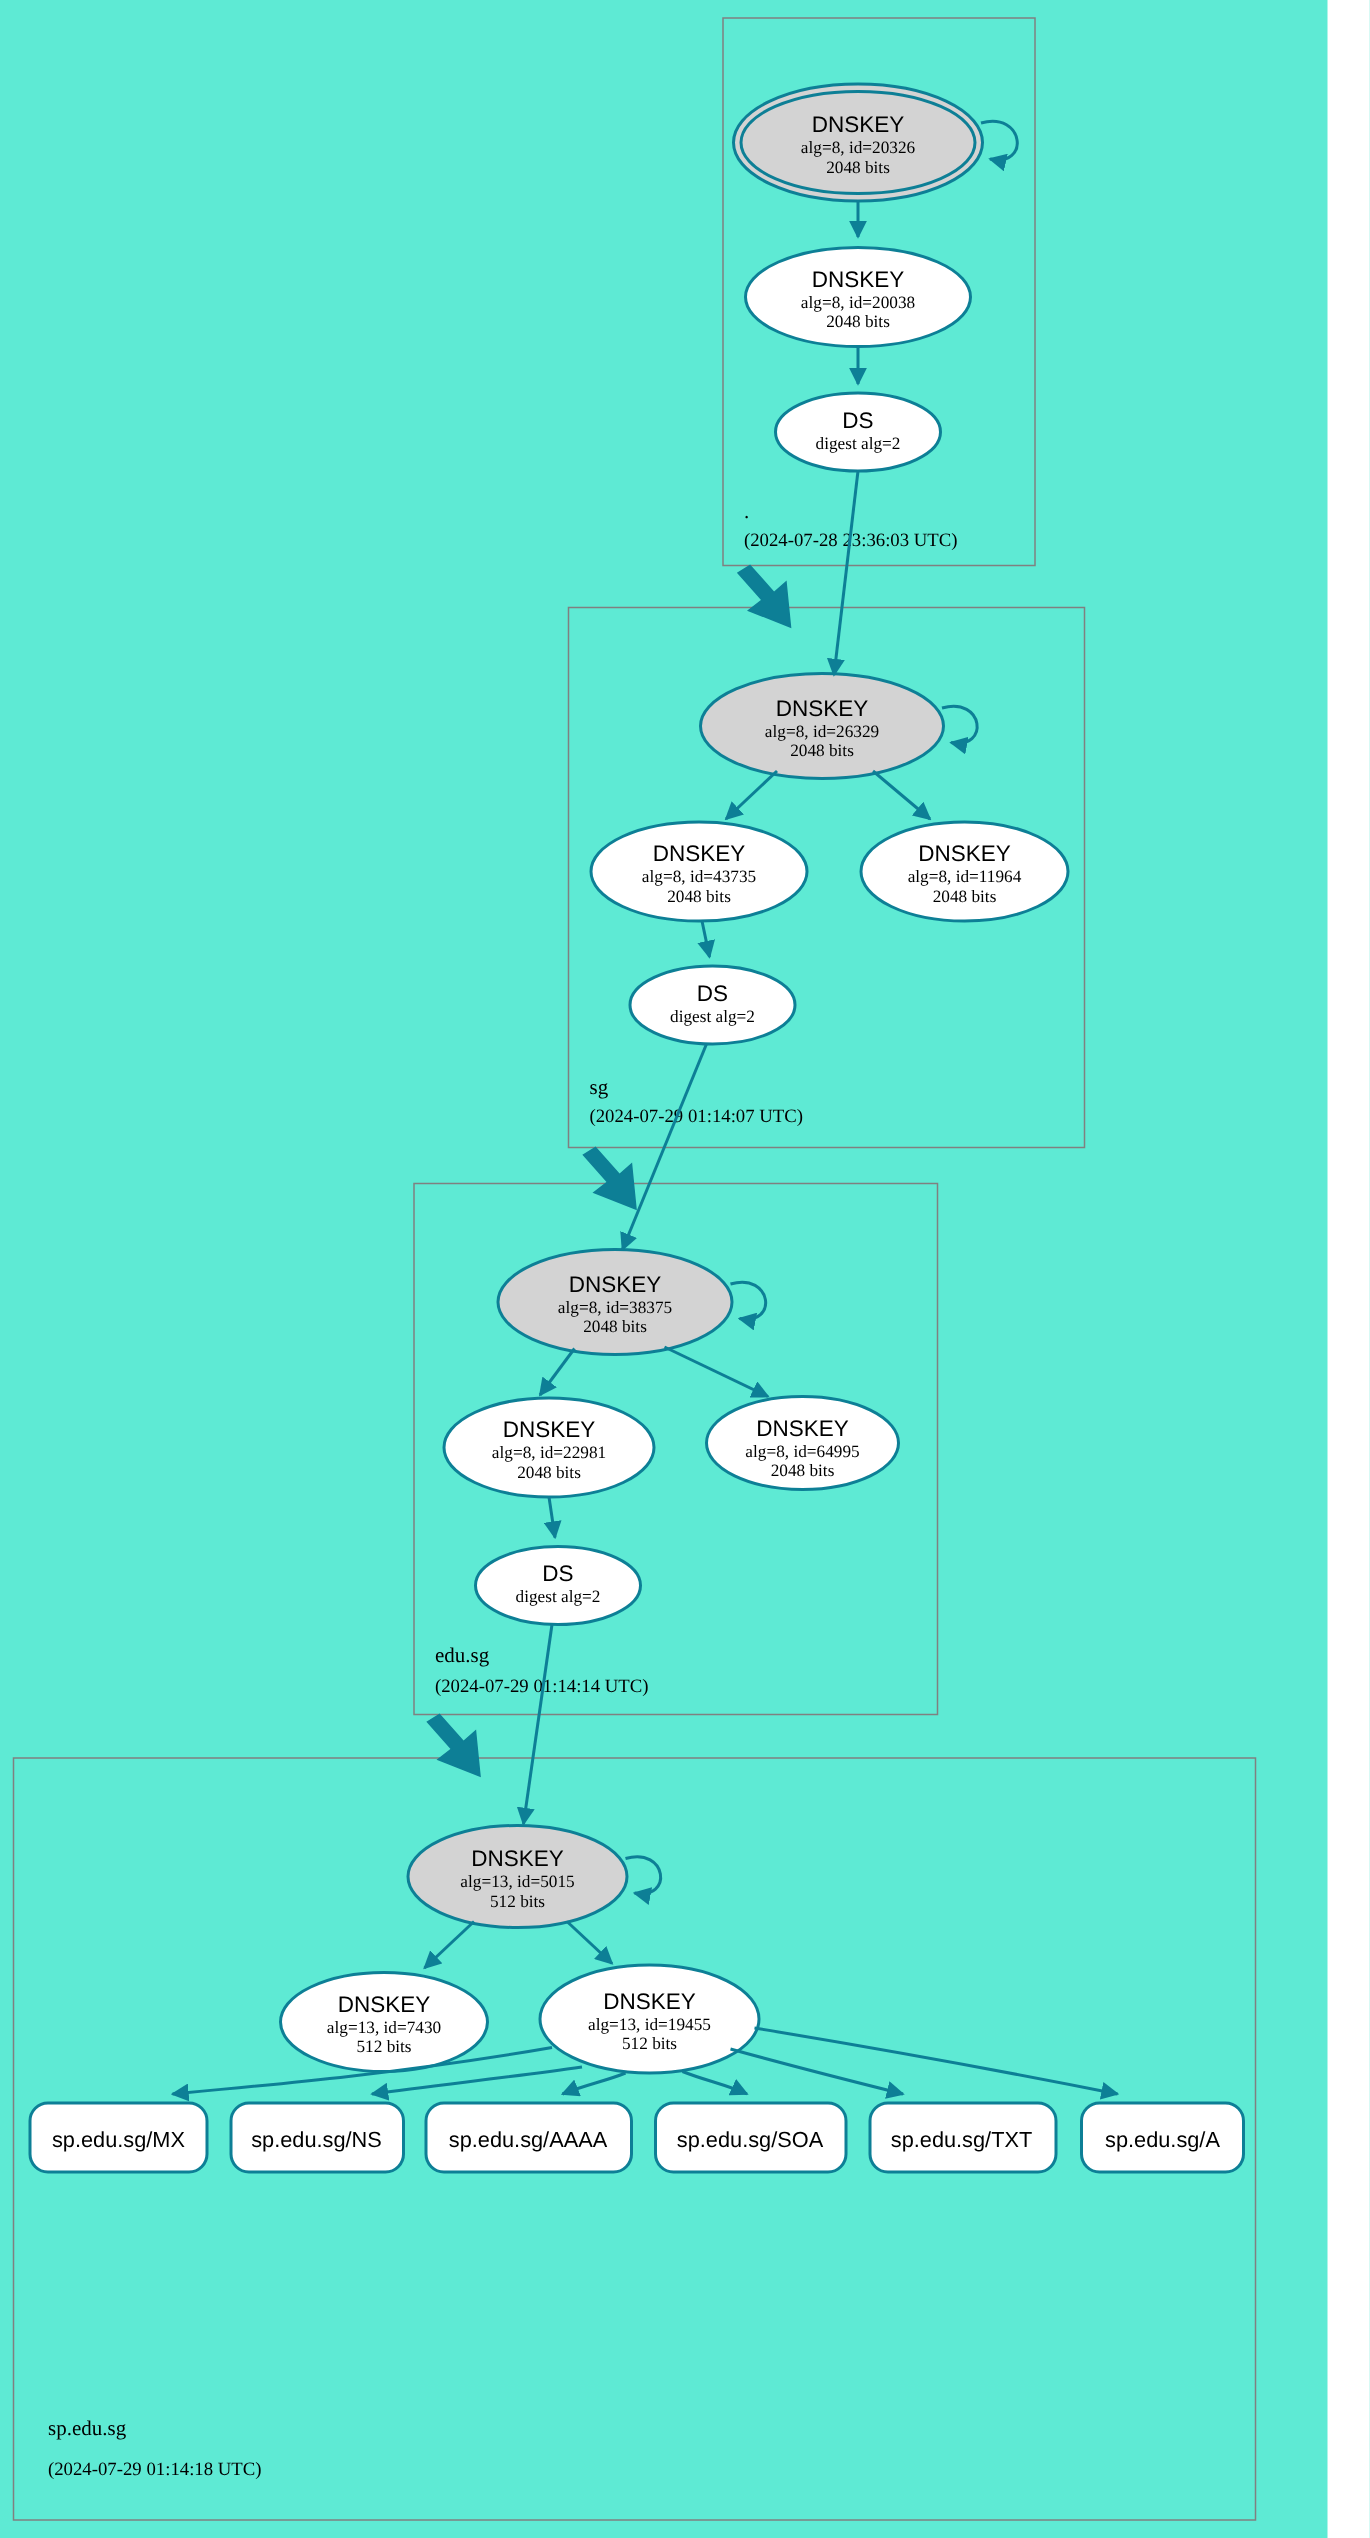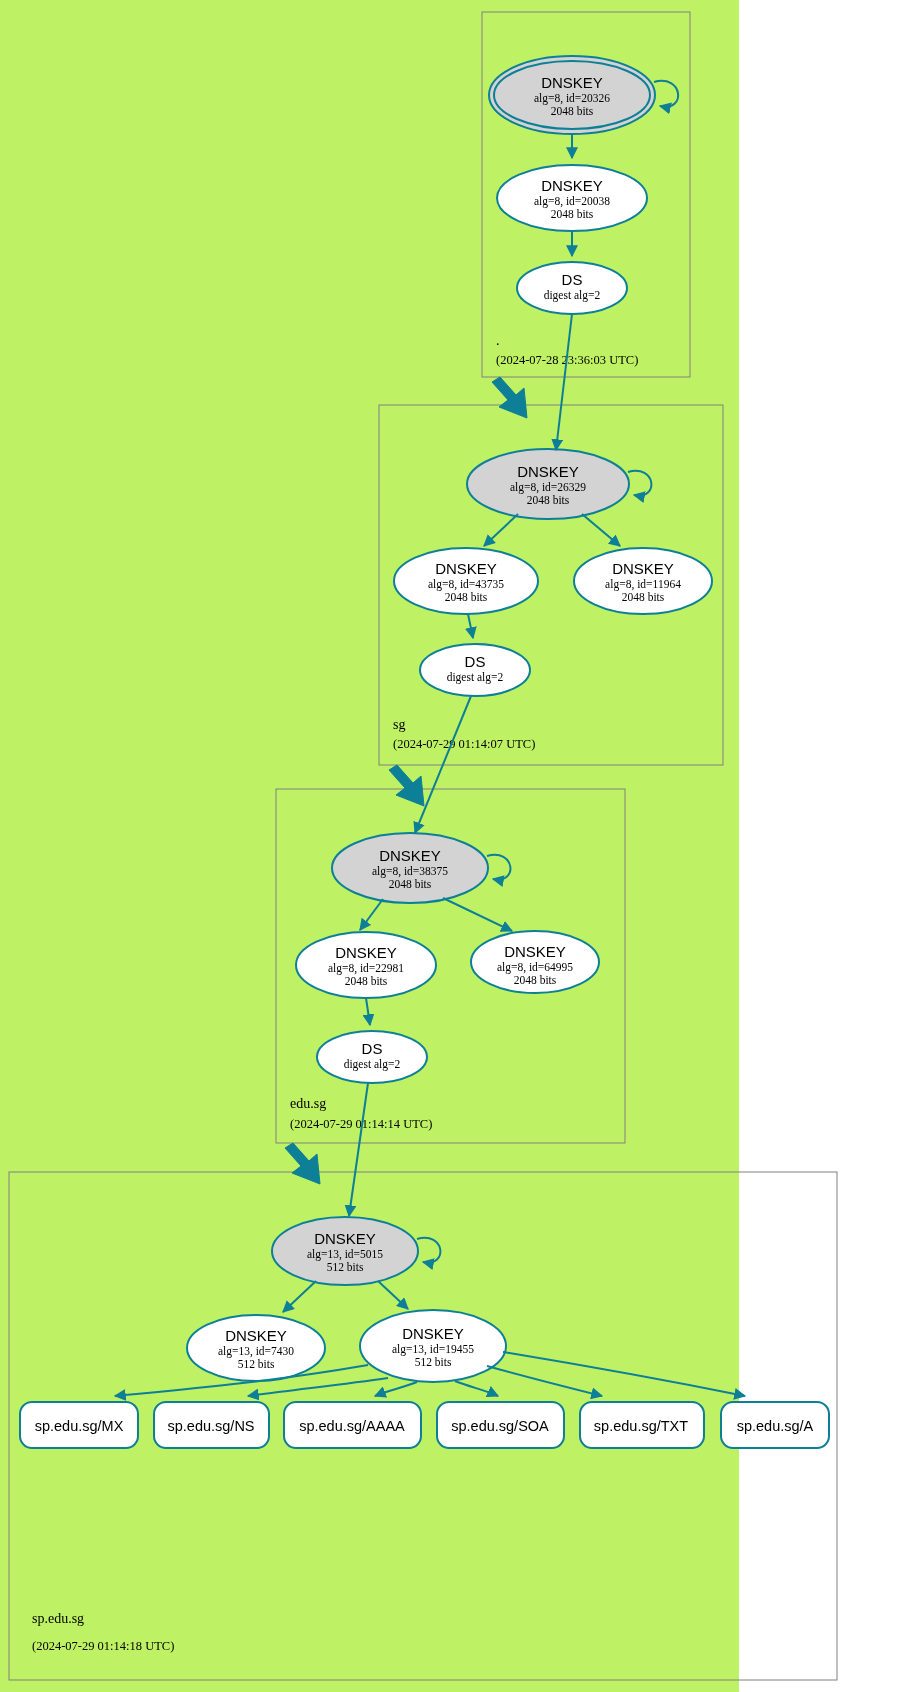--- a/index.html
+++ b/index.html
@@ -2,23 +2,23 @@
 <html><head>
 <meta charset="utf-8">
 <style>
   html, body {
     margin: 0;
     padding: 0;
     background: #ffffff;
   }
   #canvas {
     position: relative;
-    width: 739px;
+    width: 885px;
     height: 1692px;
-    background: #bef264;
+    background: #5eead4;
     font-family: "Liberation Sans", sans-serif;
   }
   svg.diagram {
     display: block;
     width: 913px;
     height: 1692px;
   }
   .zone-box {
     fill: none;
     stroke: #808080;

